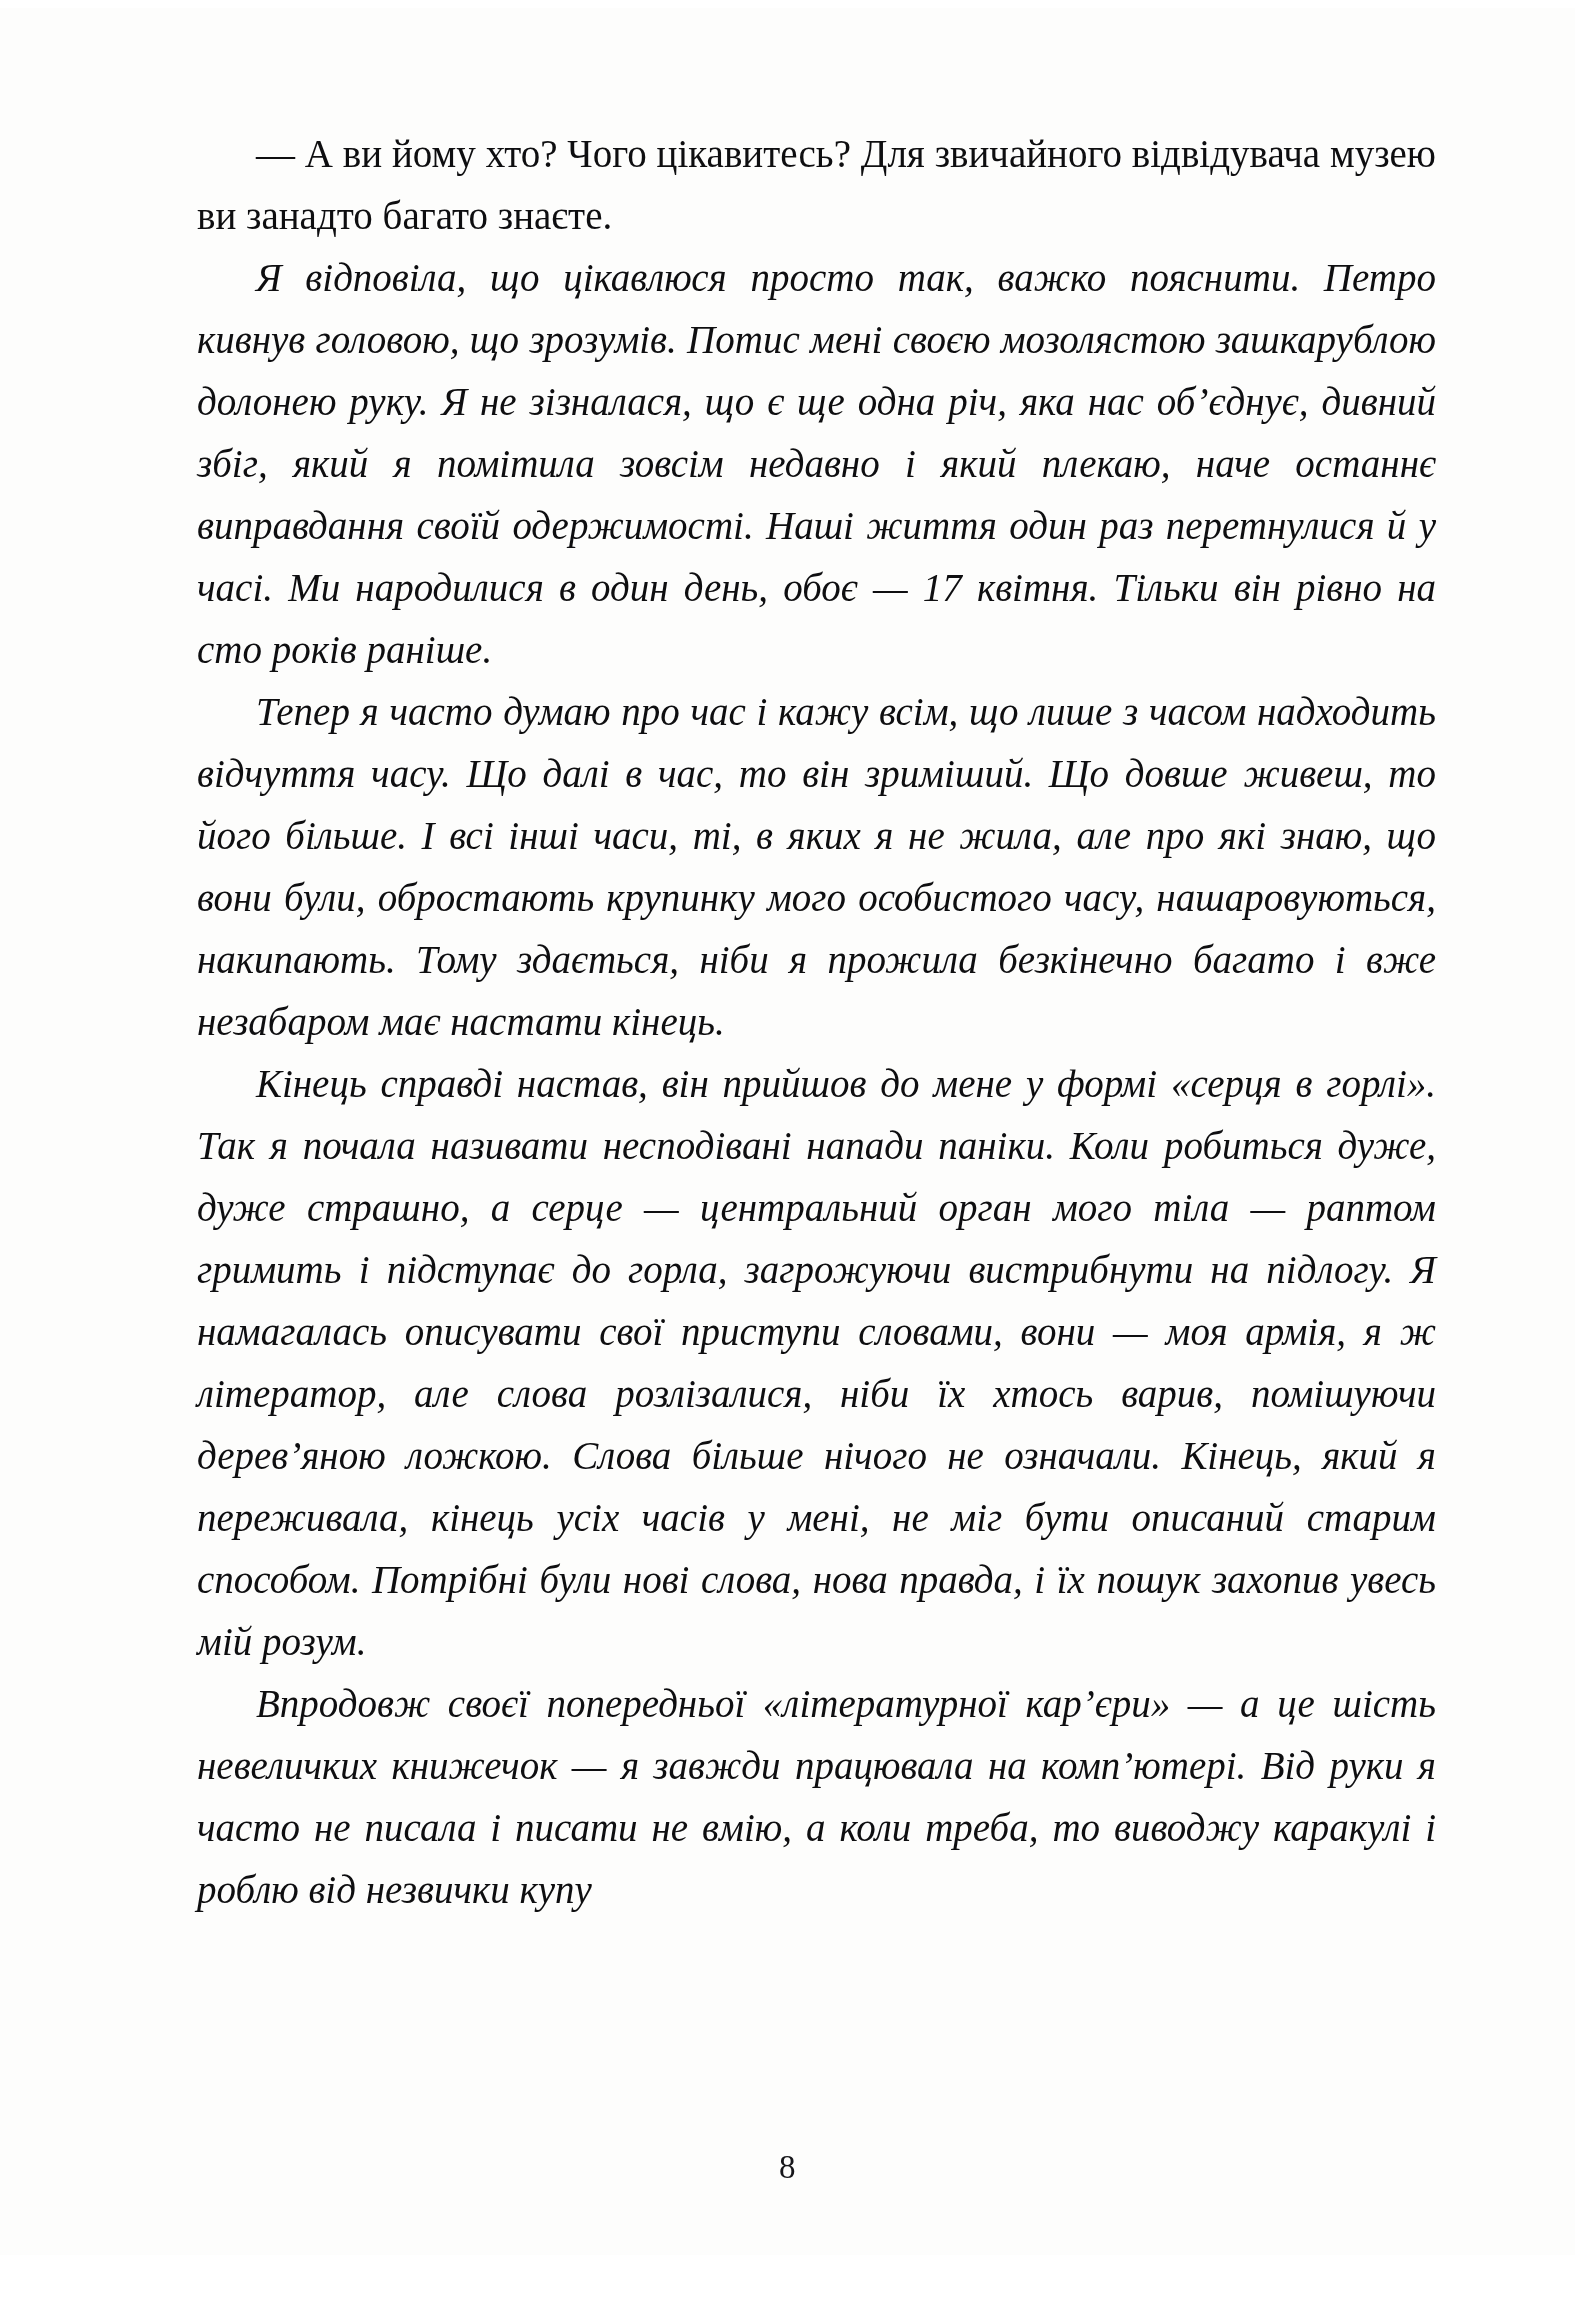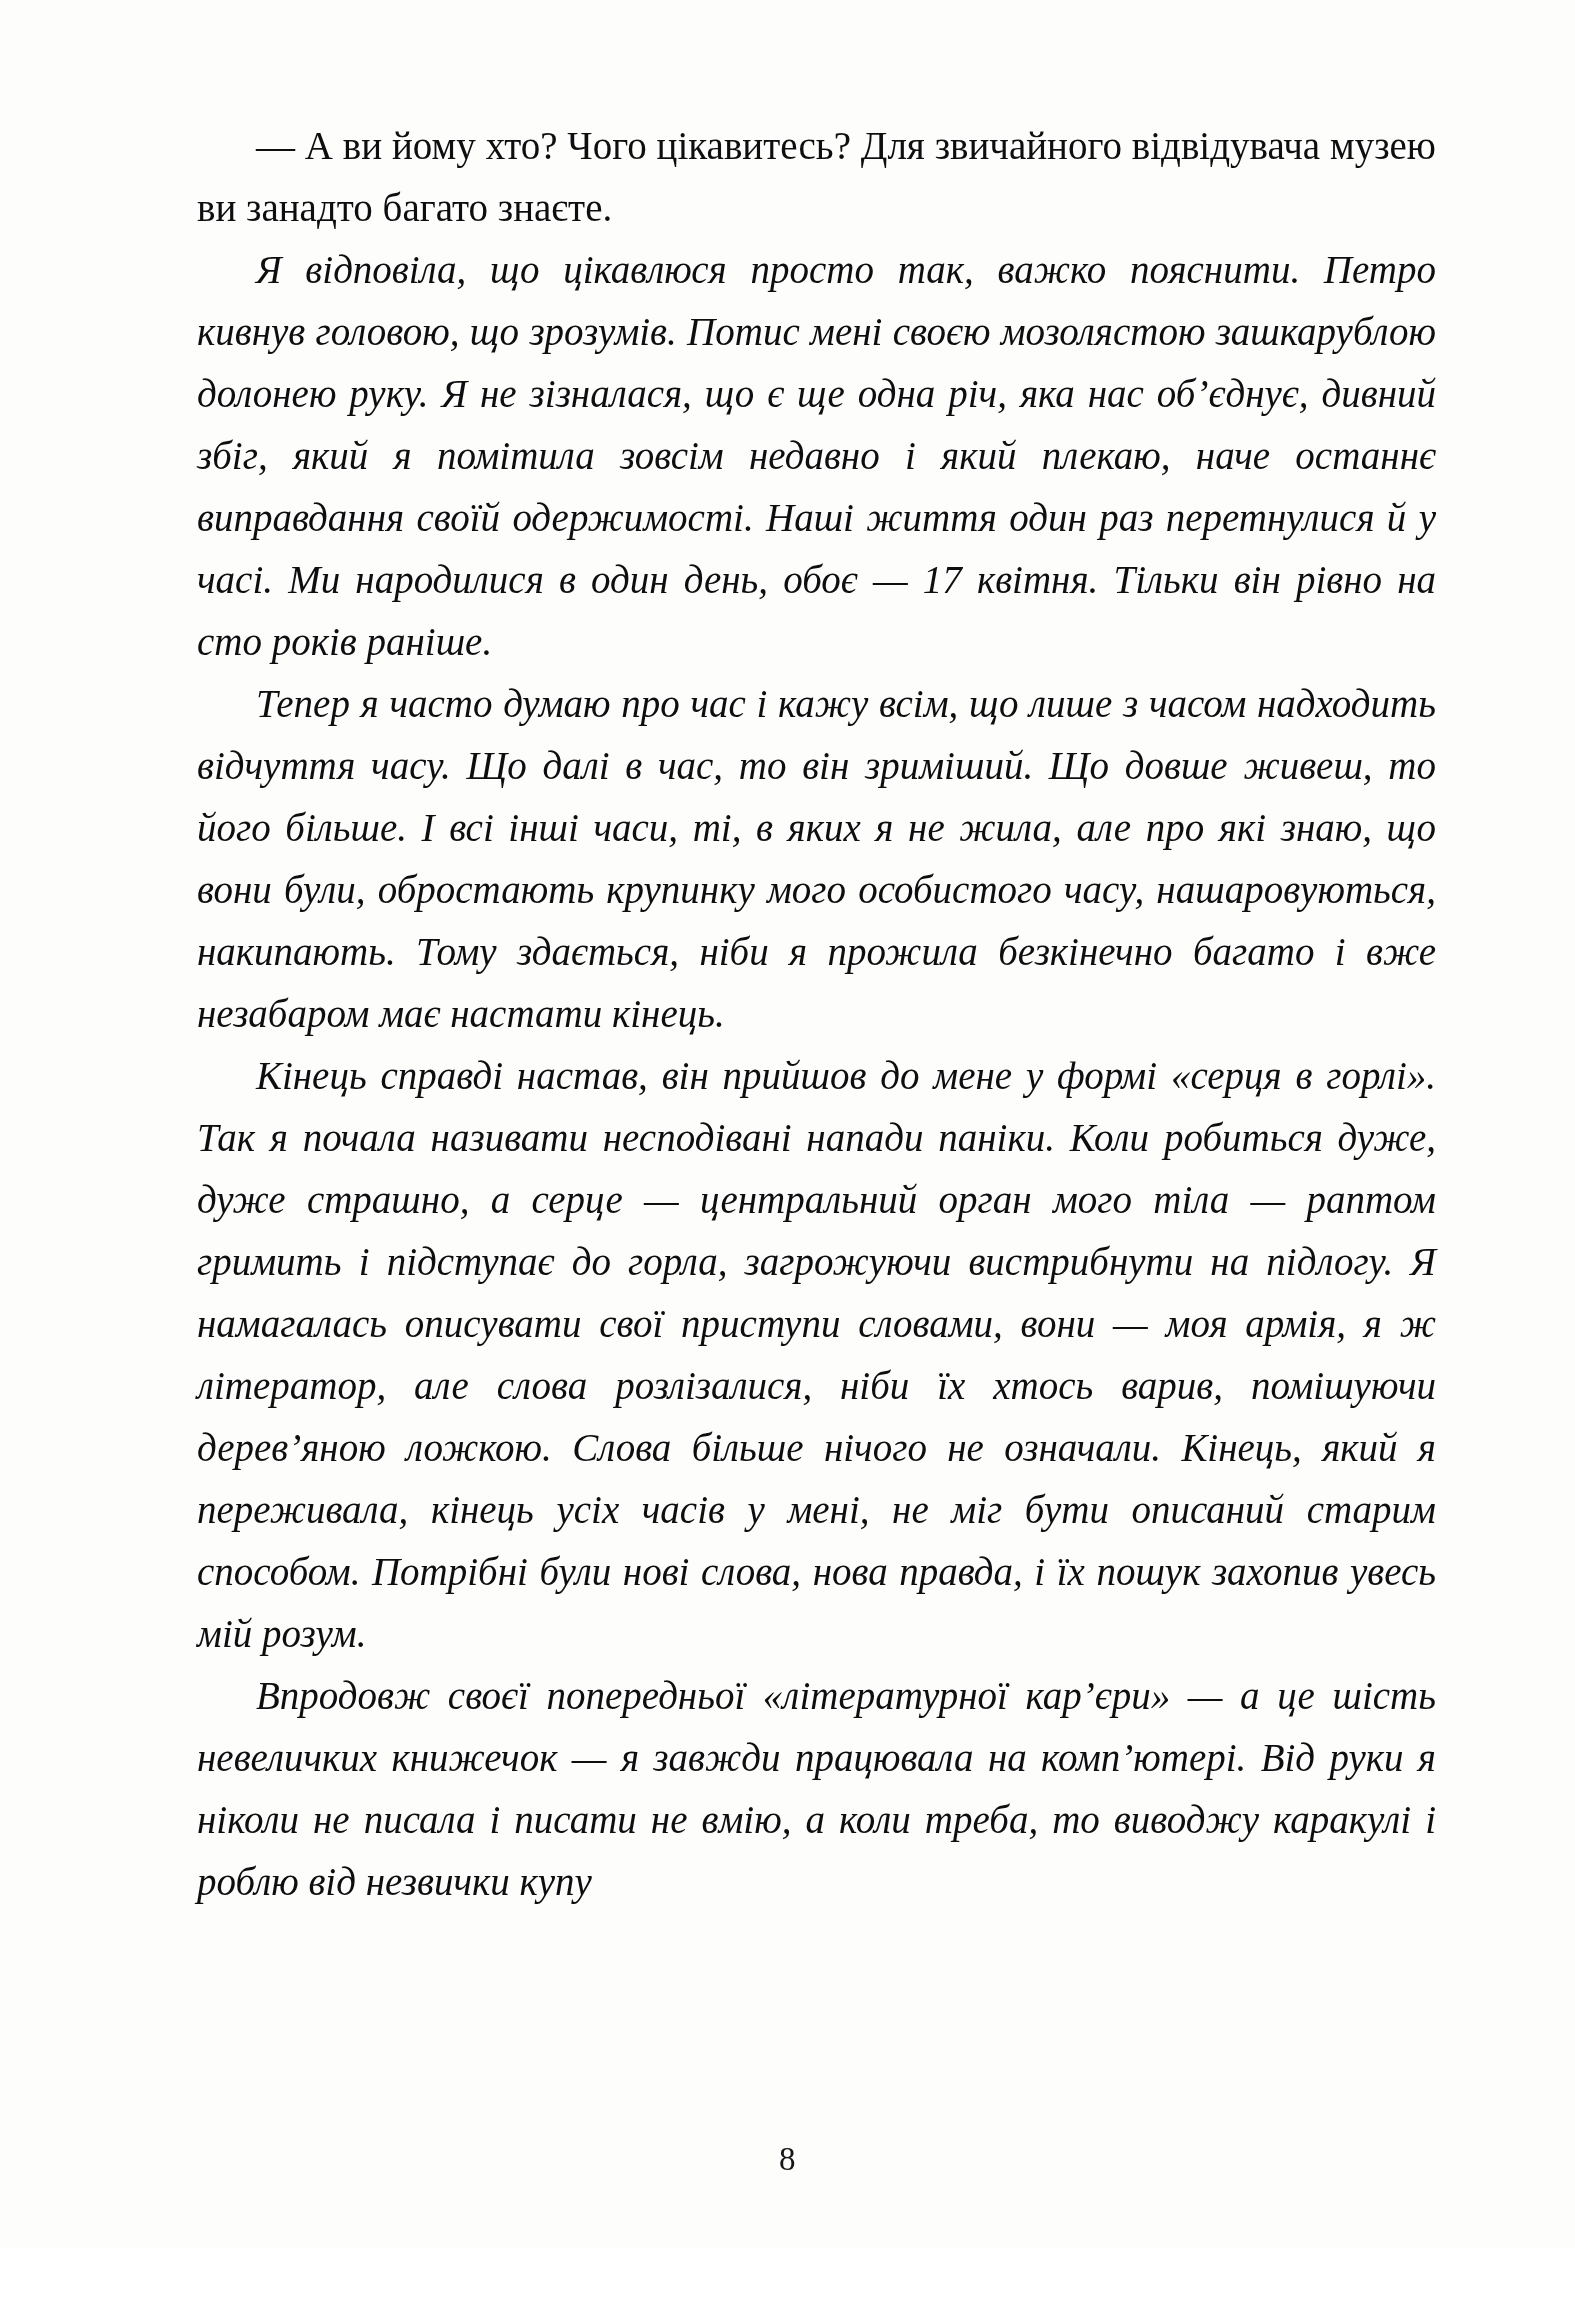--- a/index.html
+++ b/index.html
@@ -6,21 +6,21 @@
   html, body {
     margin: 0;
     padding: 0;
     background: #ffffff;
   }
 
   .page {
     position: relative;
     width: 1575px;
     height: 2247px;
-    margin: 0 auto;
+    margin: 8px auto;
     background: #fdfdfc;
     overflow: hidden;
   }
 
   .text-block {
     position: absolute;
     left: 197px;
     top: 115px;
     width: 1239px;
   }
@@ -57,19 +57,19 @@
 </head>
 <body>
 
 <div class="page">
 
   <div class="text-block">
     <p class="para">— А ви йому хто? Чого цікавитесь? Для звичайного відвідувача музею ви занадто багато знаєте.</p>
     <p class="para">Я відповіла, що цікавлюся просто так, важко пояснити. Петро кивнув головою, що зрозумів. Потис мені своєю мозолястою зашкарублою долонею руку. Я не зізналася, що є ще одна річ, яка нас об’єднує, дивний збіг, який я помітила зовсім недавно і який плекаю, наче останнє виправдання своїй одержимості. Наші життя один раз перетнулися й у часі. Ми народилися в один день, обоє — 17 квітня. Тільки він рівно на сто років раніше.</p>
     <p class="para">Тепер я часто думаю про час і кажу всім, що лише з часом надходить відчуття часу. Що далі в час, то він зриміший. Що довше живеш, то його більше. І всі інші часи, ті, в яких я не жила, але про які знаю, що вони були, обростають крупинку мого особистого часу, нашаровуються, накипають. Тому здається, ніби я прожила безкінечно багато і вже незабаром має настати кінець.</p>
     <p class="para">Кінець справді настав, він прийшов до мене у формі «серця в горлі». Так я почала називати несподівані напади паніки. Коли робиться дуже, дуже страшно, а серце — центральний орган мого тіла — раптом гримить і підступає до горла, загрожуючи вистрибнути на підлогу. Я намагалась описувати свої приступи словами, вони — моя армія, я ж літератор, але слова розлізалися, ніби їх хтось варив, помішуючи дерев’яною ложкою. Слова більше нічого не означали. Кінець, який я переживала, кінець усіх часів у мені, не міг бути описаний старим способом. Потрібні були нові слова, нова правда, і їх пошук захопив увесь мій розум.</p>
-    <p class="para">Впродовж своєї попередньої «літературної кар’єри» — а це шість невеличких книжечок — я завжди працювала на комп’ютері. Від руки я ніколи не писала і писати не вмію, а коли треба, то виводжу каракулі і роблю від незвички купу</p>
+    <p class="para">Впродовж своєї попередньої «літературної кар’єри» — а це шість невеличких книжечок — я завжди працювала на комп’ютері. Від руки я часто не писала і писати не вмію, а коли треба, то виводжу каракулі і роблю від незвички купу</p>
   </div>
 
   <div class="folio">8</div>
 
 </div>
 
 
 </body></html>

